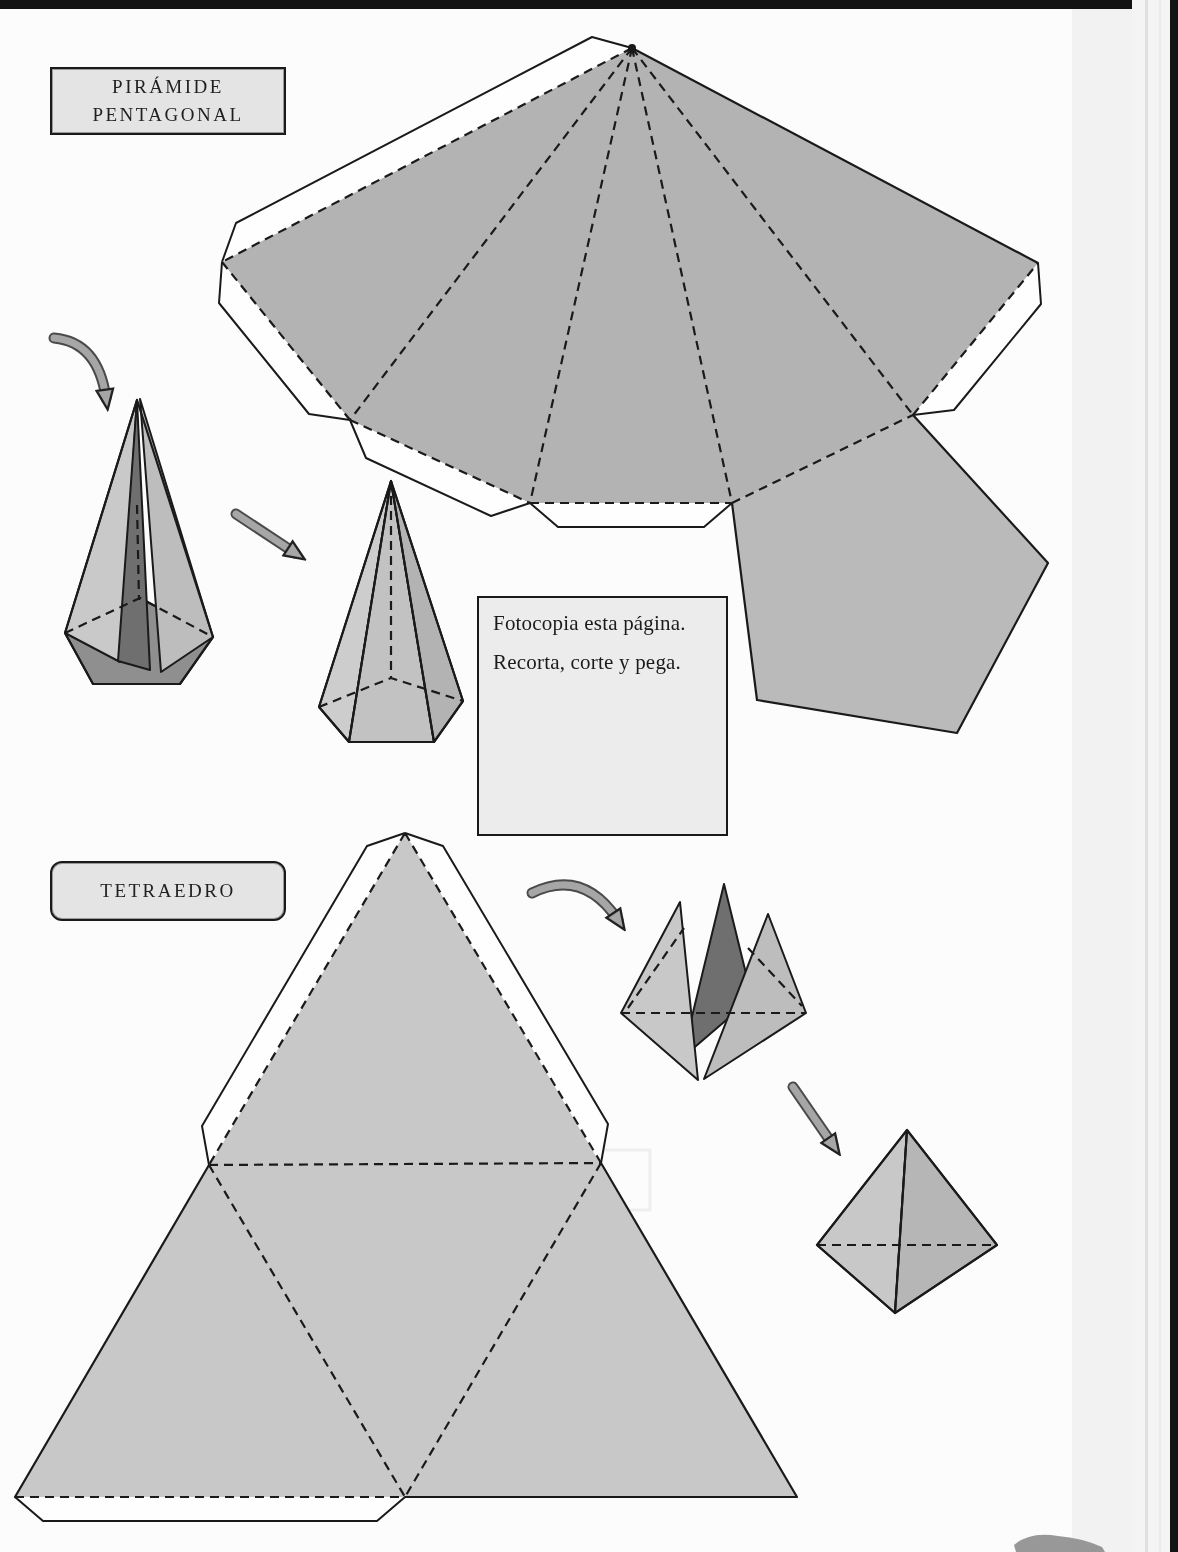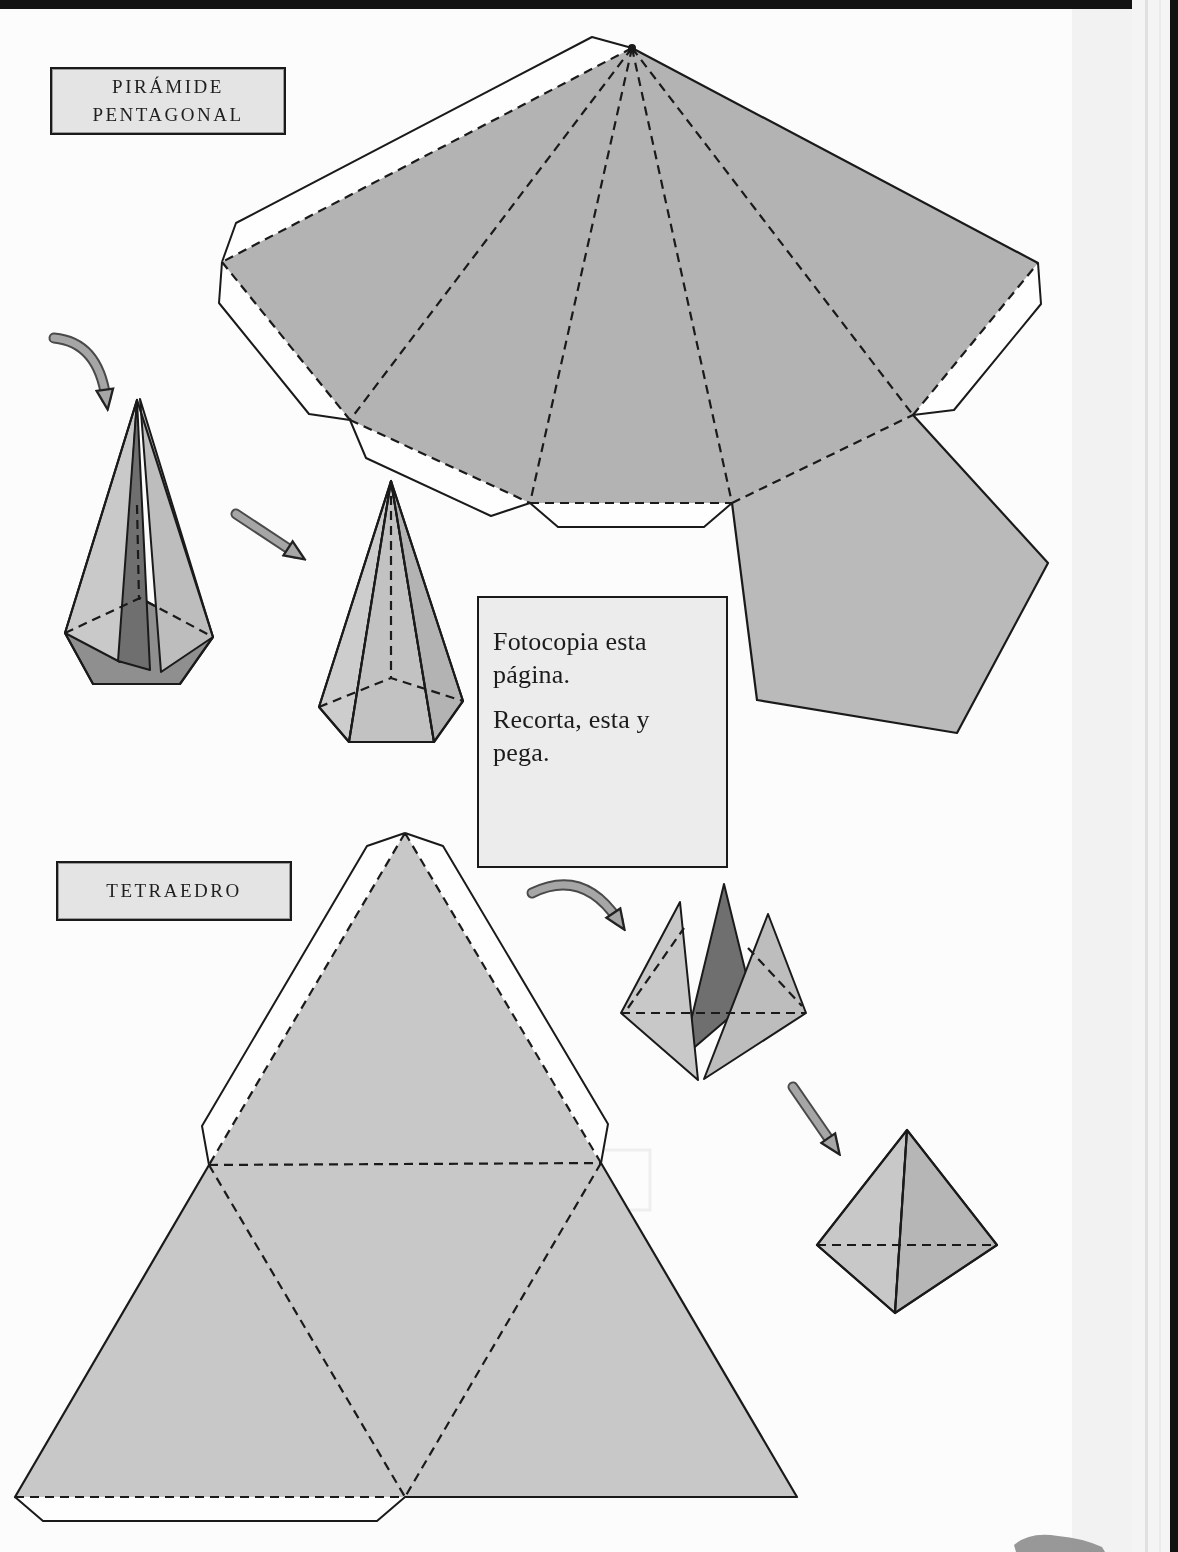--- a/index.html
+++ b/index.html
@@ -30,27 +30,27 @@
     position:absolute;
     background:var(--box-fill,#e5e5e5);
     border:2px solid var(--line,#1a1a1a);
     box-shadow:inset 0 0 0 1px #9a9a9a;
     display:flex;flex-direction:column;justify-content:center;align-items:center;
     color:#1f1f1f;
     font-size:19px;letter-spacing:2.5px;line-height:1.45;
     text-align:center;
   }
   #box-piramide{left:50px;top:67px;width:232px;height:64px;}
-  #box-tetraedro{left:56px;top:861px;width:232px;height:56px;}
+  #box-tetraedro{left:50px;top:861px;width:232px;height:56px;border-radius:12px;}
   #box-instrucciones{
     position:absolute;left:477px;top:596px;width:219px;height:212px;
     background:#ececec;
     border:2.5px solid var(--line,#1a1a1a);
-    padding:28px 14px;
-    color:#1b1b1b;font-size:26px;line-height:1.25;letter-spacing:0.2px;
+    padding:12px 14px;
+    color:#1b1b1b;font-size:21px;line-height:1.25;letter-spacing:0.2px;
   }
   #box-instrucciones p{margin:0 0 13px 0;}
   #box-instrucciones p:last-child{margin-bottom:0;}
 
   .scan-top-bar{position:absolute;left:0;top:0;width:1132px;height:9px;background:var(--scan-black,#111);}
   .scan-gutter{position:absolute;left:1132px;top:0;width:38px;height:1552px;background:#f4f4f4;}
   .scan-gutter-line1{position:absolute;left:1145px;top:0;width:3px;height:1552px;background:#e0e0e0;}
   .scan-gutter-line2{position:absolute;left:1159px;top:0;width:2px;height:1552px;background:#eaeaea;}
   .scan-right-strip{position:absolute;left:1170px;top:0;width:8px;height:1552px;background:var(--scan-black,#111);}
 </style>
@@ -154,21 +154,21 @@
     <path d="M1014,1545 Q1030,1531 1058,1536 Q1082,1538 1102,1547 L1105,1552 L1016,1552 Z" fill="#8d8d8d" opacity="0.9"></path>
   </svg>
 
   <div class="label-box" id="box-piramide">
     <span>PIRÁMIDE</span>
     <span>PENTAGONAL</span>
   </div>
 
   <div id="box-instrucciones">
     <p>Fotocopia esta página.</p>
-    <p>Recorta, esta y pega.</p>
+    <p>Recorta, corte y pega.</p>
   </div>
 
   <div class="label-box" id="box-tetraedro">
     <span>TETRAEDRO</span>
   </div>
 
   <div class="scan-top-bar"></div>
   <div class="scan-gutter"></div>
   <div class="scan-gutter-line1"></div>
   <div class="scan-gutter-line2"></div>

